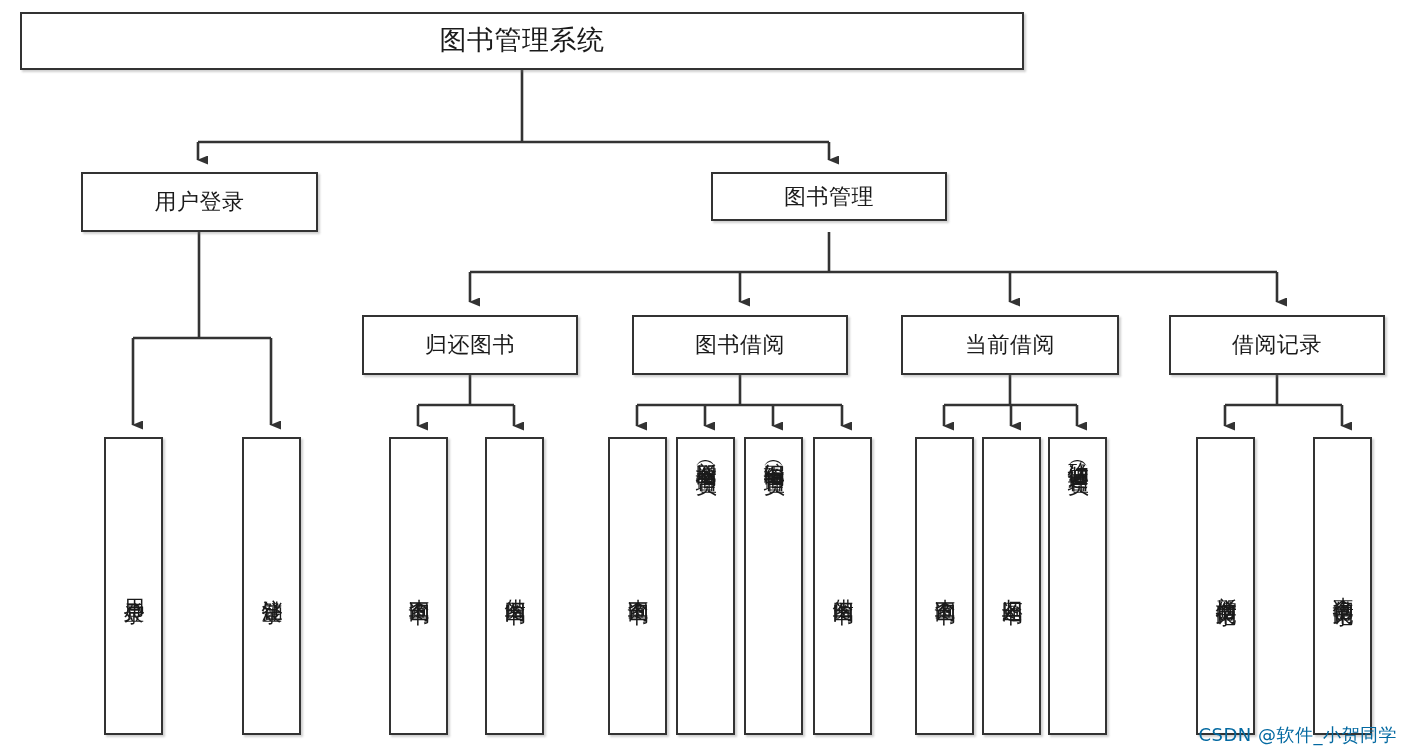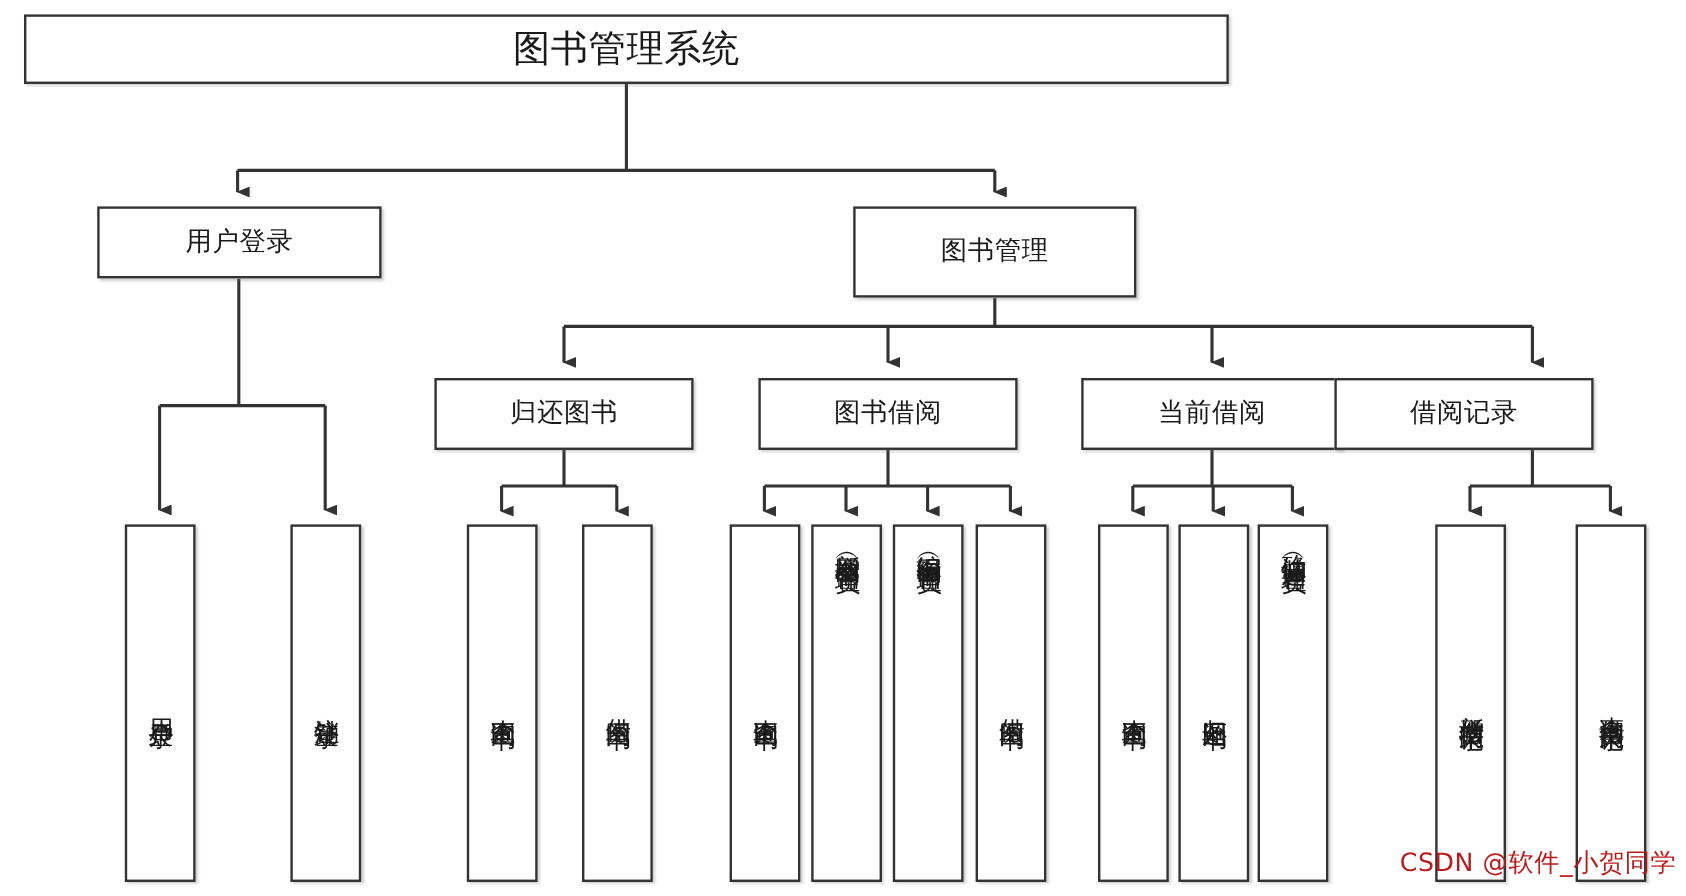--- a/index.html
+++ b/index.html
@@ -42,21 +42,21 @@
     color: #1a1a1a;
     text-align: center;
     line-height: 1.18;
     letter-spacing: 0.5px;
     white-space: nowrap;
   }
   .node.horizontal .node-label {
     font-size: 22px;
   }
   .node.root .node-label {
-    font-size: 31px;
+    font-size: 27px;
     font-family: Liberation Serif, serif;
   }
   .node.vertical {
     align-items: flex-start;
     justify-content: center;
     padding-top: 6px;
   }
   .node.vertical .node-label {
     writing-mode: vertical-rl;
     text-orientation: upright;
@@ -66,23 +66,23 @@
     white-space: nowrap;
     display: block;
   }
   .node.vertical.centered {
     align-items: center;
     padding-top: 0;
   }
   #watermark {
     position: absolute;
     right: 8px;
-    bottom: 14px;
-    font-size: 21px;
-    color: #b91c1c;
+    bottom: 0;
+    font-size: 18px;
+    color: #0369a1;
     letter-spacing: 0.5px;
     white-space: nowrap;
   }
 </style>
 </head>
 <body>
 
 <div id="diagram-root">
 
   <svg id="edge-layer" viewBox="0 0 1405 747" width="1405" height="747">
@@ -136,37 +136,37 @@
   </svg>
 
   <div class="node root horizontal" style="left:20px; top:12px; width:1004px; height:58px;">
     <span class="node-label">图书管理系统</span>
   </div>
 
   <div class="node horizontal" style="left:81px; top:172px; width:237px; height:60px;">
     <span class="node-label">用户登录</span>
   </div>
 
-  <div class="node horizontal" style="left:711px; top:172px; width:236px; height:76px;">
+  <div class="node horizontal" style="left:711px; top:172px; width:236px; height:49px;">
     <span class="node-label">图书管理</span>
   </div>
 
   <div class="node horizontal" style="left:362px; top:315px; width:216px; height:60px;">
     <span class="node-label">归还图书</span>
   </div>
 
   <div class="node horizontal" style="left:901px; top:315px; width:218px; height:60px;">
     <span class="node-label">当前借阅</span>
   </div>
 
   <div class="node horizontal" style="left:632px; top:315px; width:216px; height:60px;">
     <span class="node-label">图书借阅</span>
   </div>
 
-  <div class="node horizontal" style="left:1112px; top:315px; width:216px; height:60px;">
+  <div class="node horizontal" style="left:1169px; top:315px; width:216px; height:60px;">
     <span class="node-label">借阅记录</span>
   </div>
 
   <div class="node vertical centered" style="left:104px; top:437px; width:59px; height:298px;">
     <span class="node-label">用户登录</span>
   </div>
 
   <div class="node vertical centered" style="left:242px; top:437px; width:59px; height:298px;">
     <span class="node-label">注销登录</span>
   </div>

